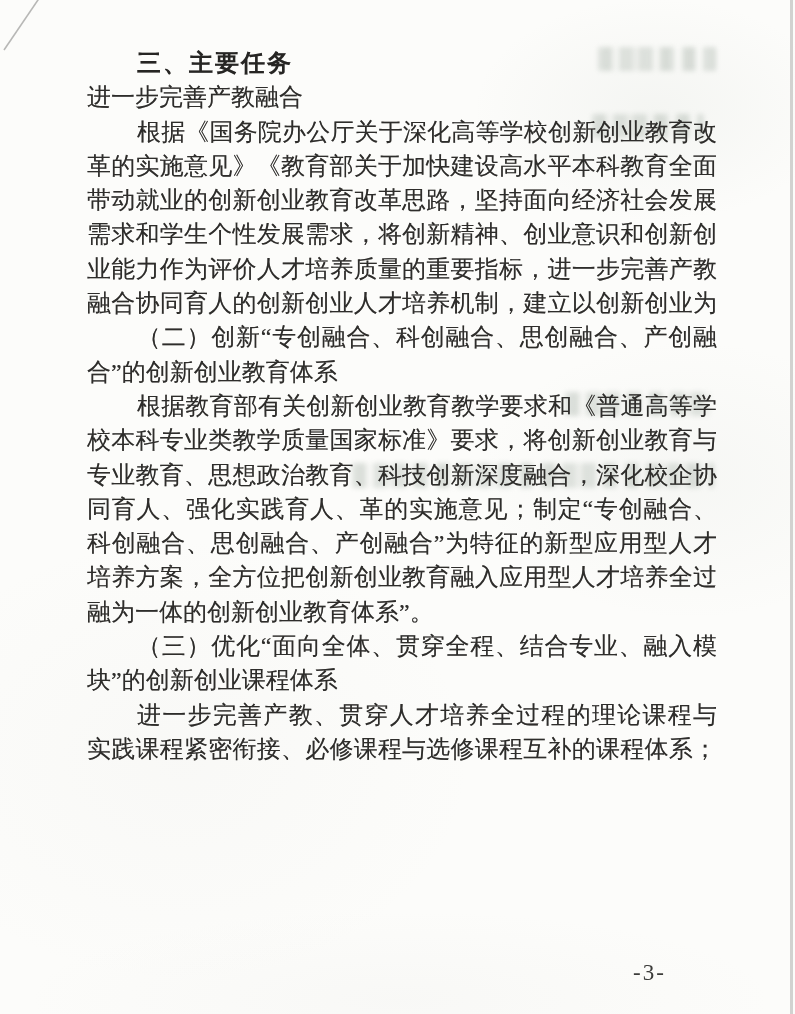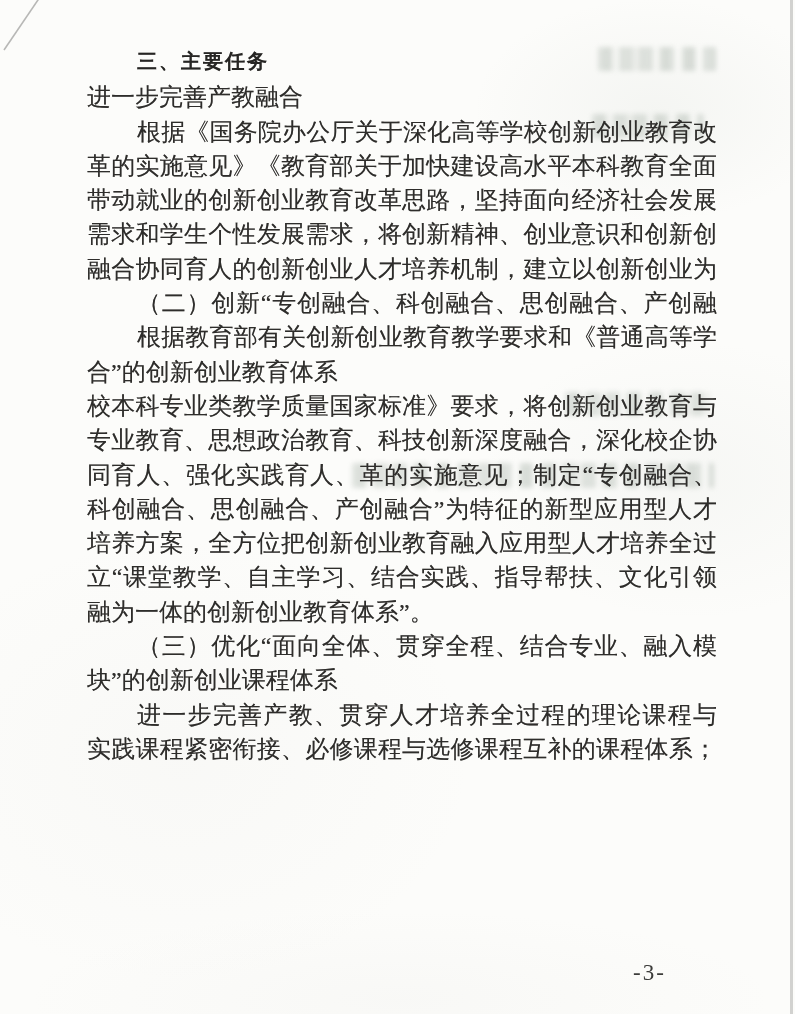--- a/index.html
+++ b/index.html
@@ -33,22 +33,22 @@
   .line {
     height: 34.3px;
     overflow: hidden;
     text-align: justify;
     text-align-last: justify;
   }
   .line.indent { padding-left: 50px; }
   .line.short { text-align-last: left; }
   .line.heading {
     font-weight: bold;
-    font-family: Liberation Mono, monospace;
-    font-size: 20px;
+    font-family: Liberation Sans, sans-serif;
+    font-size: 24px;
     letter-spacing: 2px;
     color: #262523;
   }
   .pagenum {
     position: absolute;
     left: 633px;
     top: 960px;
     font-size: 23px;
     letter-spacing: 2px;
     color: #3c3c3a;
@@ -97,30 +97,30 @@
   <div class="ghost g3"></div>
   <div class="ghost g4"></div>
 
   <main class="content">
     <div class="line heading indent short">三、主要任务</div>
     <div class="line short">进一步完善产教融合</div>
     <div class="line indent">根据《国务院办公厅关于深化高等学校创新创业教育改</div>
     <div class="line">革的实施意见》《教育部关于加快建设高水平本科教育全面</div>
     <div class="line">带动就业的创新创业教育改革思路，坚持面向经济社会发展</div>
     <div class="line">需求和学生个性发展需求，将创新精神、创业意识和创新创</div>
+    <div class="line">业能力作为评价人才培养质量的重要指标，进一步完善产教</div>
     <div class="line">融合协同育人的创新创业人才培养机制，建立以创新创业为</div>
     <div class="line indent">（二）创新“专创融合、科创融合、思创融合、产创融</div>
+    <div class="line short">合”的创新创业教育体系</div>
     <div class="line indent">根据教育部有关创新创业教育教学要求和《普通高等学</div>
-    <div class="line short">合”的创新创业教育体系</div>
     <div class="line">校本科专业类教学质量国家标准》要求，将创新创业教育与</div>
     <div class="line">专业教育、思想政治教育、科技创新深度融合，深化校企协</div>
     <div class="line">同育人、强化实践育人、革的实施意见；制定“专创融合、</div>
     <div class="line">科创融合、思创融合、产创融合”为特征的新型应用型人才</div>
     <div class="line">培养方案，全方位把创新创业教育融入应用型人才培养全过</div>
-    <div class="line">立“课堂教学、自主学习、结合实践、指导帮扶、文化引领</div>
     <div class="line short">融为一体的创新创业教育体系”。</div>
     <div class="line indent">（三）优化“面向全体、贯穿全程、结合专业、融入模</div>
     <div class="line short">块”的创新创业课程体系</div>
     <div class="line indent">进一步完善产教、贯穿人才培养全过程的理论课程与</div>
     <div class="line">实践课程紧密衔接、必修课程与选修课程互补的课程体系；</div>
   </main>
 
   <div class="pagenum">-3-</div>
 
   <div class="edge-line"></div>

